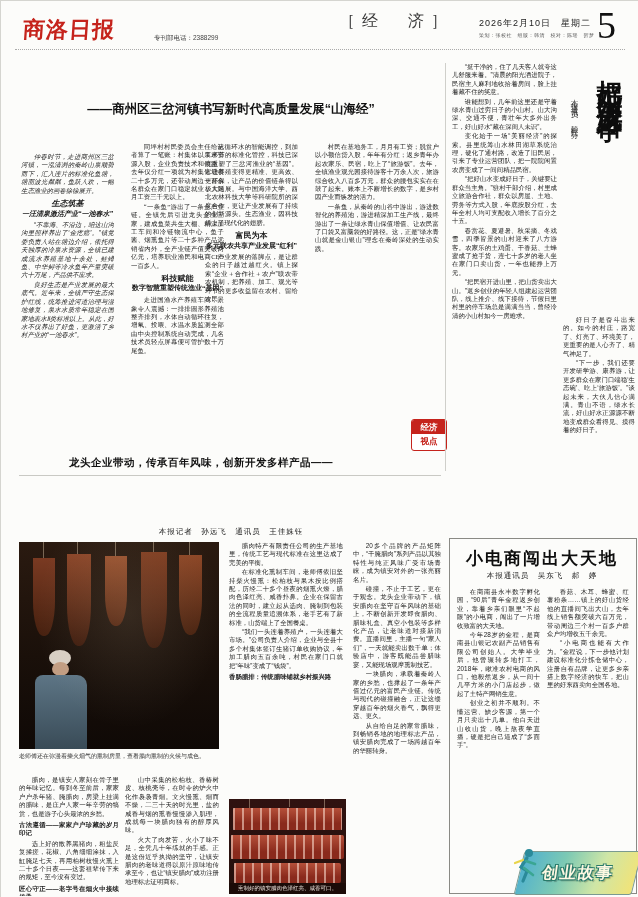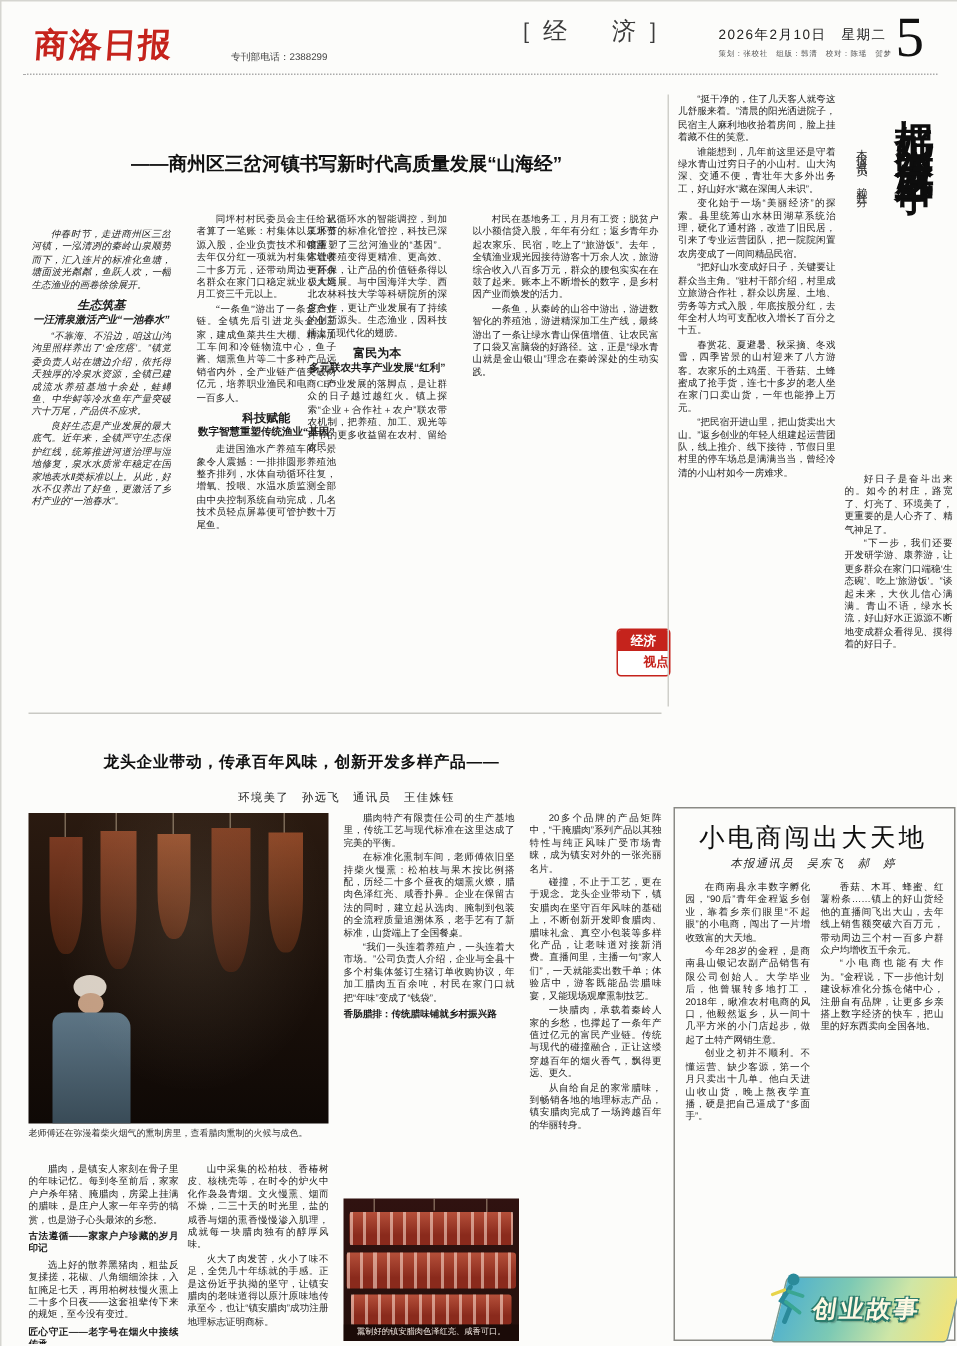--- a/index.html
+++ b/index.html
@@ -21,28 +21,28 @@
   .section{font-size:16px;color:#3a3a3a;letter-spacing:7px;font-family:"Liberation Serif",serif;}
   .issue-date{font-size:9px;color:#222;letter-spacing:1px;}
   .staff{font-size:5px;color:#555;letter-spacing:.5px;}
   .pagenum{font-size:38px;color:#111;font-family:"Liberation Serif",serif;}
   
   .h1-top{font-size:30px;font-weight:bold;color:#0d0d0d;letter-spacing:2px;text-align:center;}
   .h2-top{font-size:12.5px;font-weight:bold;color:#111;text-align:center;}
   .byline{font-size:7.5px;color:#222;text-align:center;letter-spacing:1px;}
   .kicker{font-size:10.5px;font-weight:bold;color:#111;text-align:center;letter-spacing:.5px;}
   .h1-mid{font-size:26px;font-weight:bold;color:#0d0d0d;letter-spacing:2px;text-align:center;}
-  .h1-ec{font-size:17px;font-weight:normal;color:#0d0d0d;letter-spacing:2px;text-align:center;}
+  .h1-ec{font-size:17px;font-weight:bold;color:#0d0d0d;letter-spacing:2px;text-align:center;}
   .vtitle{font-size:26px;font-weight:bold;color:#0d0d0d;letter-spacing:5px;}
   .vbyline{font-size:7.5px;color:#333;letter-spacing:3px;}
   
   .econ-badge{width:34px;height:30px;border:1.3px solid #c5231c;border-radius:3px;overflow:hidden;
               font-weight:bold;text-align:center;background:#fff;}
   .econ-badge .t{display:block;background:#c5231c;color:#fff;font-size:8.5px;line-height:14px;}
-  .econ-badge .b{display:block;color:#c5231c;font-size:8.5px;line-height:14px;text-align:right;}
+  .econ-badge .b{display:block;color:#c5231c;font-size:8.5px;line-height:14px;}
   
   .photo{overflow:hidden;}
   .photo1{background:linear-gradient(180deg,#2a1a10 0%,#1a100a 55%,#0f0906 100%);}
   .slab{position:absolute;border-radius:0 0 45% 45%;}
   .hookline{position:absolute;width:1px;background:rgba(220,200,170,.45);}
   .caption{font-size:6px;line-height:7.8px;color:#333;text-align:justify;}
   .photo2{background:linear-gradient(180deg,#301210 0%,#24100c 100%);}
   .meatrow{position:absolute;border-radius:2px;
            background:linear-gradient(180deg,#b5503a 0%,#8a2a1c 70%);}
   .meatrow:before{content:"";position:absolute;inset:0;
@@ -126,22 +126,22 @@
 
   <div class="abs vert vbyline" style="left:568px;top:92px;height:190px;">本报通讯员　赖甦芬</div>
   <div class="abs vert vtitle" style="left:592px;top:58px;height:290px;">把好山水变成好日子</div>
 
   <div class="abs body-col" style="left:562px;top:315px;width:72px;height:215px;">
     <p>好日子是奋斗出来的。如今的村庄，路宽了、灯亮了、环境美了，更重要的是人心齐了、精气神足了。</p>
     <p>“下一步，我们还要开发研学游、康养游，让更多群众在家门口端稳‘生态碗’、吃上‘旅游饭’。”谈起未来，大伙儿信心满满。青山不语，绿水长流，好山好水正源源不断地变成群众看得见、摸得着的好日子。</p>
   </div>
 
   <div class="abs rule-thin" style="left:18px;top:474px;width:422px;height:1px;"></div>
-  <div class="abs kicker" style="left:20px;top:500px;width:360px;">龙头企业带动，传承百年风味，创新开发多样产品——</div>
-  <div class="abs byline" style="left:20px;top:526px;width:420px;">环境美了　孙远飞　通讯员　王佳姝钰</div>
+  <div class="abs kicker" style="left:20px;top:455px;width:360px;">龙头企业带动，传承百年风味，创新开发多样产品——</div>
+  <div class="abs byline" style="left:20px;top:526px;width:420px;">本报记者　孙远飞　通讯员　王佳姝钰</div>
 
   <div class="abs photo photo1" style="left:18px;top:541px;width:200px;height:207px;">
     <div class="hookline" style="left:24px;top:0;height:18px;"></div>
     <div class="hookline" style="left:58px;top:0;height:14px;"></div>
     <div class="hookline" style="left:96px;top:0;height:16px;"></div>
     <div class="hookline" style="left:134px;top:0;height:12px;"></div>
     <div class="hookline" style="left:170px;top:0;height:15px;"></div>
     <div class="slab" style="left:14px;top:16px;width:22px;height:78px;background:linear-gradient(180deg,#7a3a22,#46200f);"></div>
     <div class="slab" style="left:48px;top:12px;width:24px;height:92px;background:linear-gradient(180deg,#8a4528,#3c1a0c);"></div>
     <div class="slab" style="left:86px;top:14px;width:22px;height:70px;background:linear-gradient(180deg,#96502e,#522410);"></div>
@@ -185,21 +185,21 @@
     <p class="boldline">匠心守正——老字号在烟火中接续传承</p>
 
   </div>
   <div class="abs body-col" style="left:124px;top:775px;width:94px;height:120px;">
     <p>山中采集的松柏枝、香椿树皮、核桃壳等，在时令的炉火中化作袅袅青烟。文火慢熏、烟而不燥，二三十天的时光里，盐的咸香与烟的熏香慢慢渗入肌理，成就每一块腊肉独有的醇厚风味。</p>
     <p>火大了肉发苦，火小了味不足，全凭几十年练就的手感。正是这份近乎执拗的坚守，让镇安腊肉的老味道得以原汁原味地传承至今，也让“镇安腊肉”成功注册地理标志证明商标。</p>
   </div>
 
   <div class="abs ec-box" style="left:448px;top:537px;width:186px;height:354px;"></div>
   <div class="abs h1-ec" style="left:450px;top:546px;width:182px;">小电商闯出大天地</div>
-  <div class="abs byline" style="left:450px;top:570px;width:182px;font-style:italic;">本报通讯员　吴东飞　郝　婷</div>
+  <div class="abs byline" style="left:450px;top:570px;width:182px;">本报通讯员　吴东飞　郝　婷</div>
 
   <div class="abs body-col" style="left:456px;top:587px;width:83px;height:258px;">
     <p>在商南县永丰数字孵化园，“90后”青年金程返乡创业，靠着乡亲们眼里“不起眼”的小电商，闯出了一片增收致富的大天地。</p>
     <p>今年28岁的金程，是商南县山银记农副产品销售有限公司创始人。大学毕业后，他曾辗转多地打工，2018年，瞅准农村电商的风口，他毅然返乡，从一间十几平方米的小门店起步，做起了土特产网销生意。</p>
     <p>创业之初并不顺利。不懂运营、缺少客源，第一个月只卖出十几单。他白天进山收山货，晚上熬夜学直播，硬是把自己逼成了“多面手”。</p>
   </div>
   <div class="abs body-col" style="left:546px;top:587px;width:82px;height:258px;">
     <p>香菇、木耳、蜂蜜、红薯粉条……镇上的好山货经他的直播间飞出大山，去年线上销售额突破六百万元，带动周边三个村一百多户群众户均增收五千余元。</p>
     <p>“小电商也能有大作为。”金程说，下一步他计划建设标准化分拣仓储中心，注册自有品牌，让更多乡亲搭上数字经济的快车，把山里的好东西卖向全国各地。</p>
   </div>

